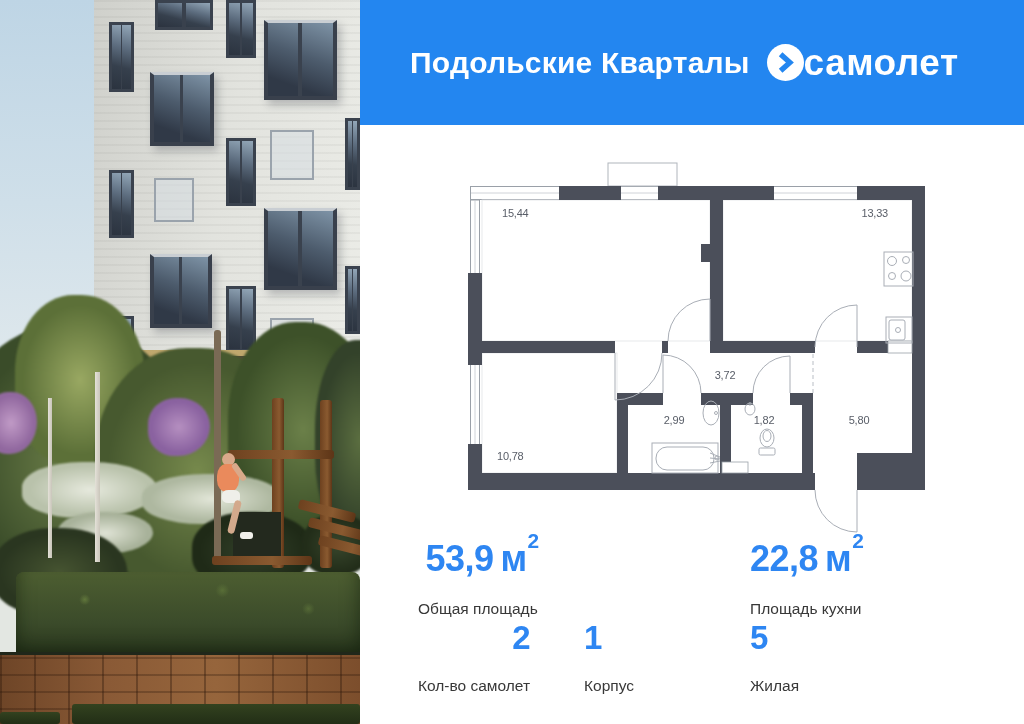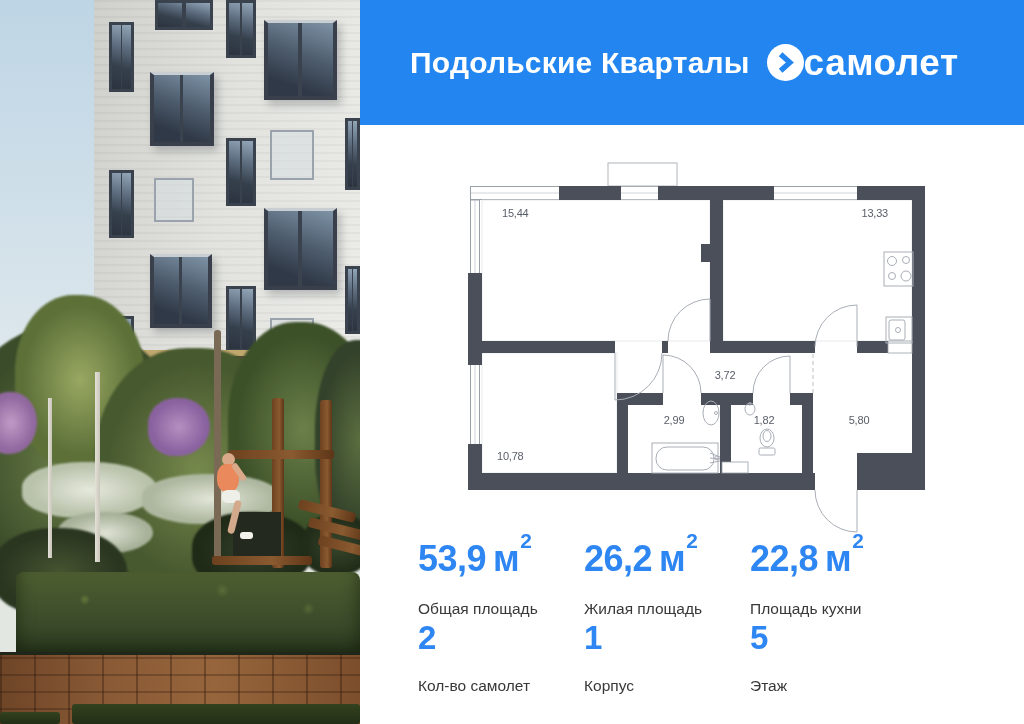--- a/index.html
+++ b/index.html
@@ -62,21 +62,21 @@
   .thinl{stroke:var(--thin);fill:none;stroke-width:1;}
   .hairl{stroke:#e2e4e7;fill:none;stroke-width:.8;}
   .roomlbl{fill:#585d67;font-size:11px;font-family:"Liberation Sans",sans-serif;letter-spacing:-.2px;}
   .stat{position:absolute;}
   .sv{color:var(--accent);font-weight:700;font-size:36px;line-height:1;letter-spacing:-.5px;}
   .sv .unit{margin-left:7px;}
   .sv sup{font-size:58%;position:relative;top:-.5em;left:1px;}
   .sv2{font-size:33px;}
   .sl{margin-top:23px;font-size:15.5px;color:#383838;}
   .r1{top:541px;} .r2{top:621px;}
-  .c1{left:58px;} .c2{left:224px;} .c3{left:390px;}
+  .c1{left:58px;text-align:right;} .c2{left:224px;} .c3{left:390px;}
 </style>
 </head>
 <body>
 
 <div class="stage">
 
   <div class="photo">
     <div class="facade" id="facade">
         <div class="win" style="left: 15px; top: 30px; width: 25px; height: 70px;"></div>
         <div class="win" style="left: 15px; top: 178px; width: 25px; height: 68px;"></div>
@@ -244,36 +244,32 @@
           <text class="roomlbl" x="404" y="264" text-anchor="middle">5,80</text>
           <text class="roomlbl" x="42" y="300">10,78</text>
         </g>
       </svg>
     </div>
 
     <div class="stat r1 c1">
       <div class="sv"><span>53,9</span><span class="unit"><span>м</span><sup>2</sup></span></div>
       <div class="sl">Общая площадь</div>
     </div>
-    <div class="stat r1 c2">
-      <div class="sv"><span>26,2</span><span class="unit"><span>м</span><sup>2</sup></span></div>
-      <div class="sl">Жилая площадь</div>
-    </div>
     <div class="stat r1 c3">
       <div class="sv"><span>22,8</span><span class="unit"><span>м</span><sup>2</sup></span></div>
       <div class="sl">Площадь кухни</div>
     </div>
 
     <div class="stat r2 c1">
       <div class="sv sv2">2</div>
       <div class="sl">Кол-во самолет</div>
     </div>
     <div class="stat r2 c2">
       <div class="sv sv2">1</div>
       <div class="sl">Корпус</div>
     </div>
     <div class="stat r2 c3">
       <div class="sv sv2">5</div>
-      <div class="sl">Этаж</div>
+      <div class="sl">Жилая</div>
     </div>
 
   </div>
 </div>
 
 </body></html>

